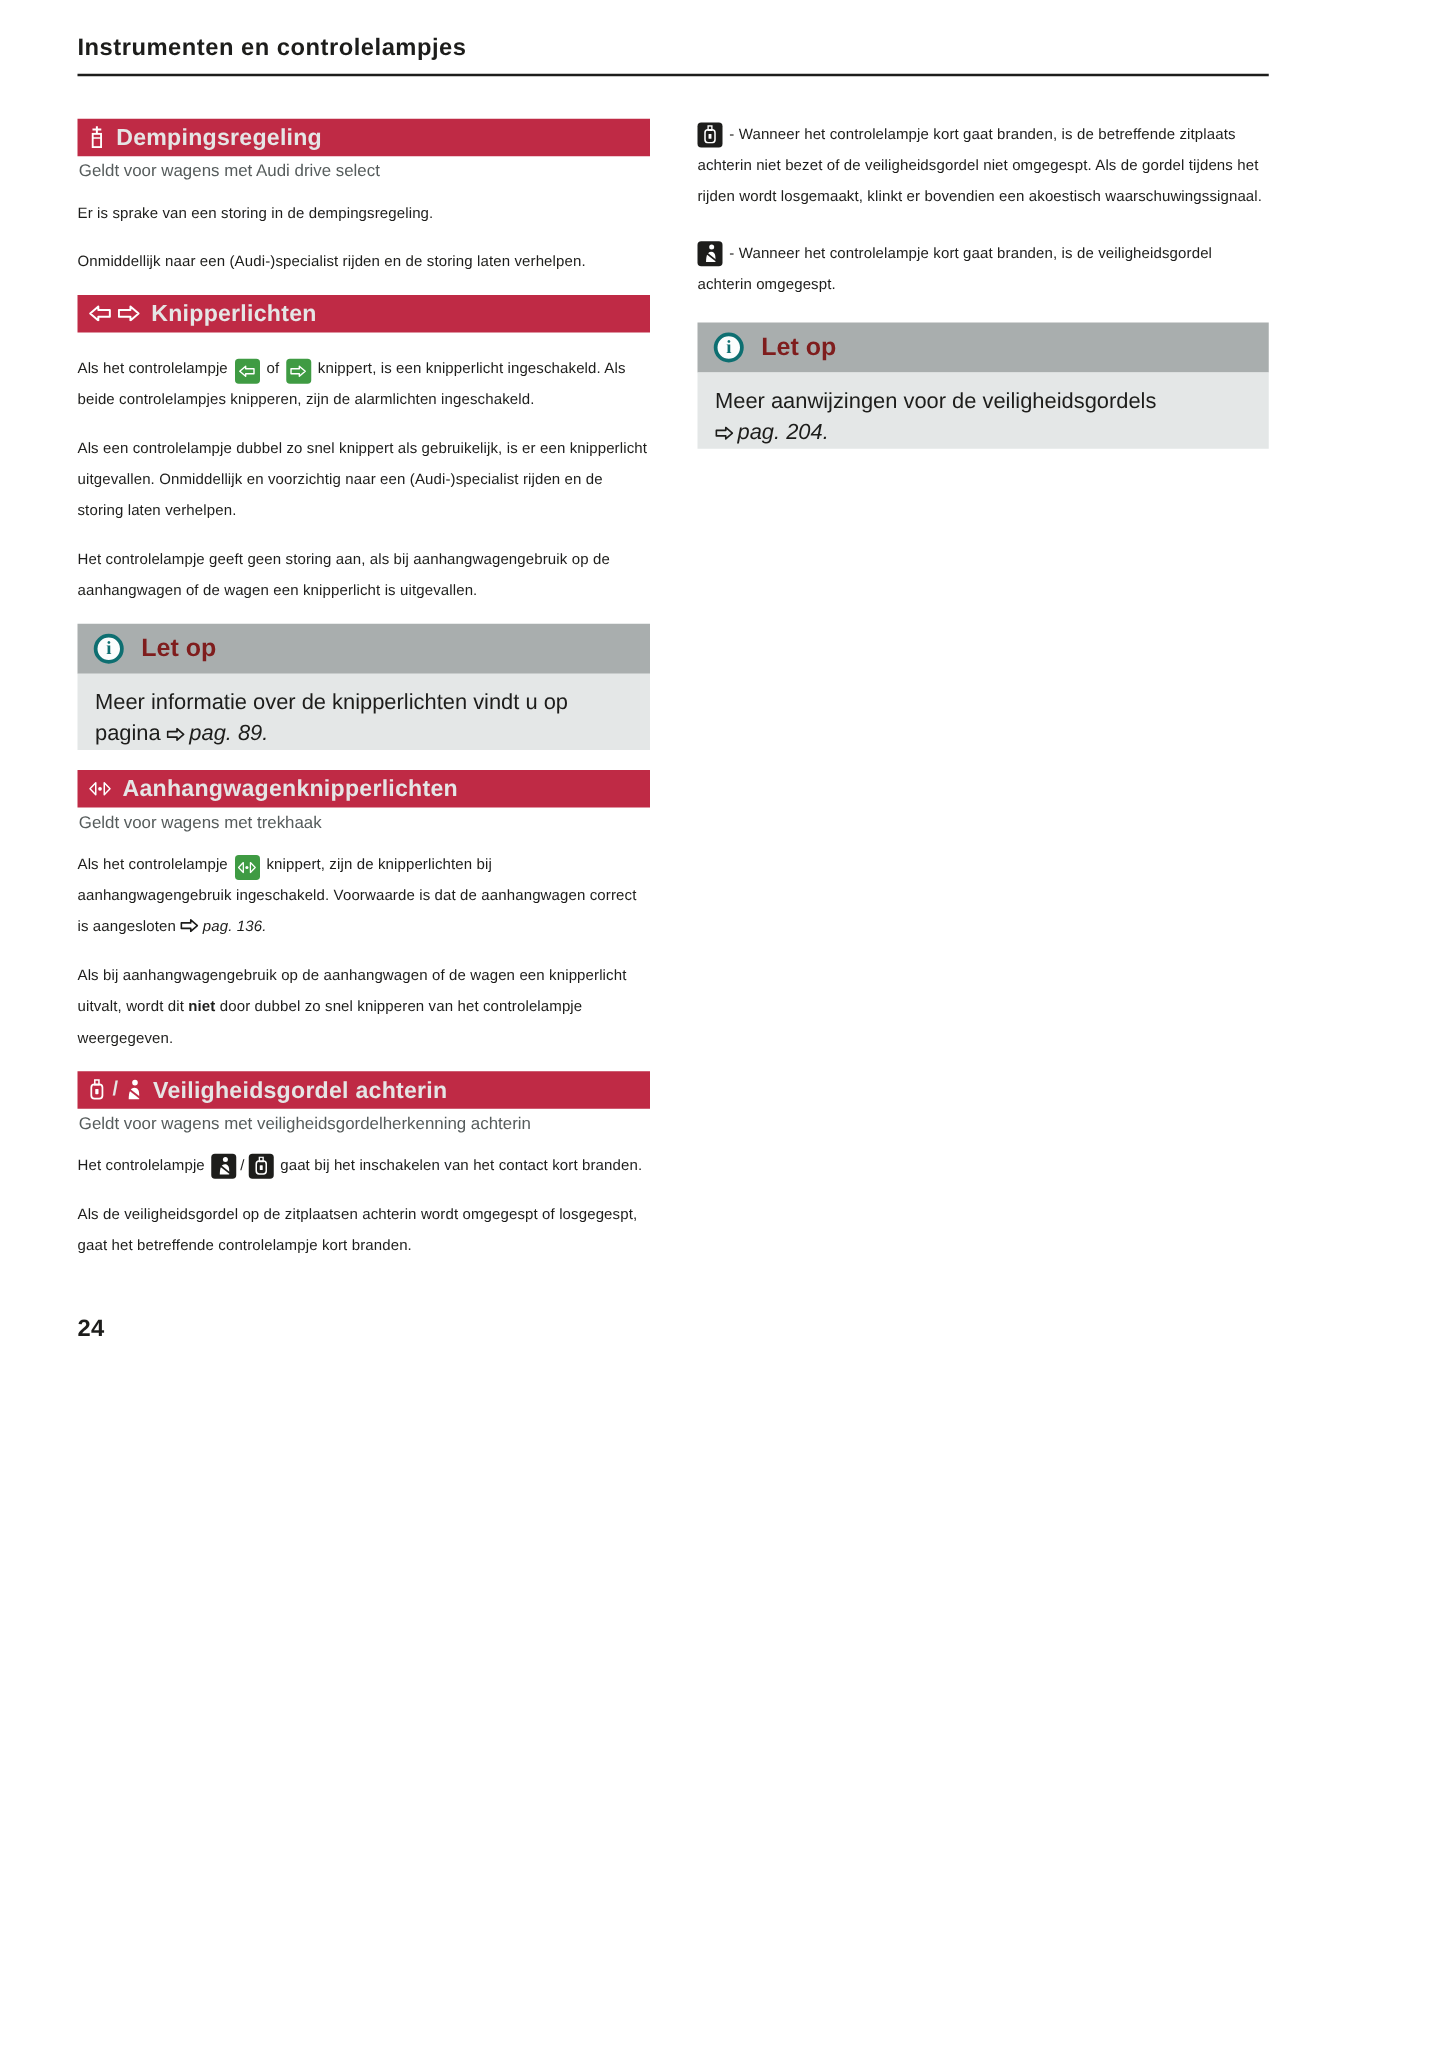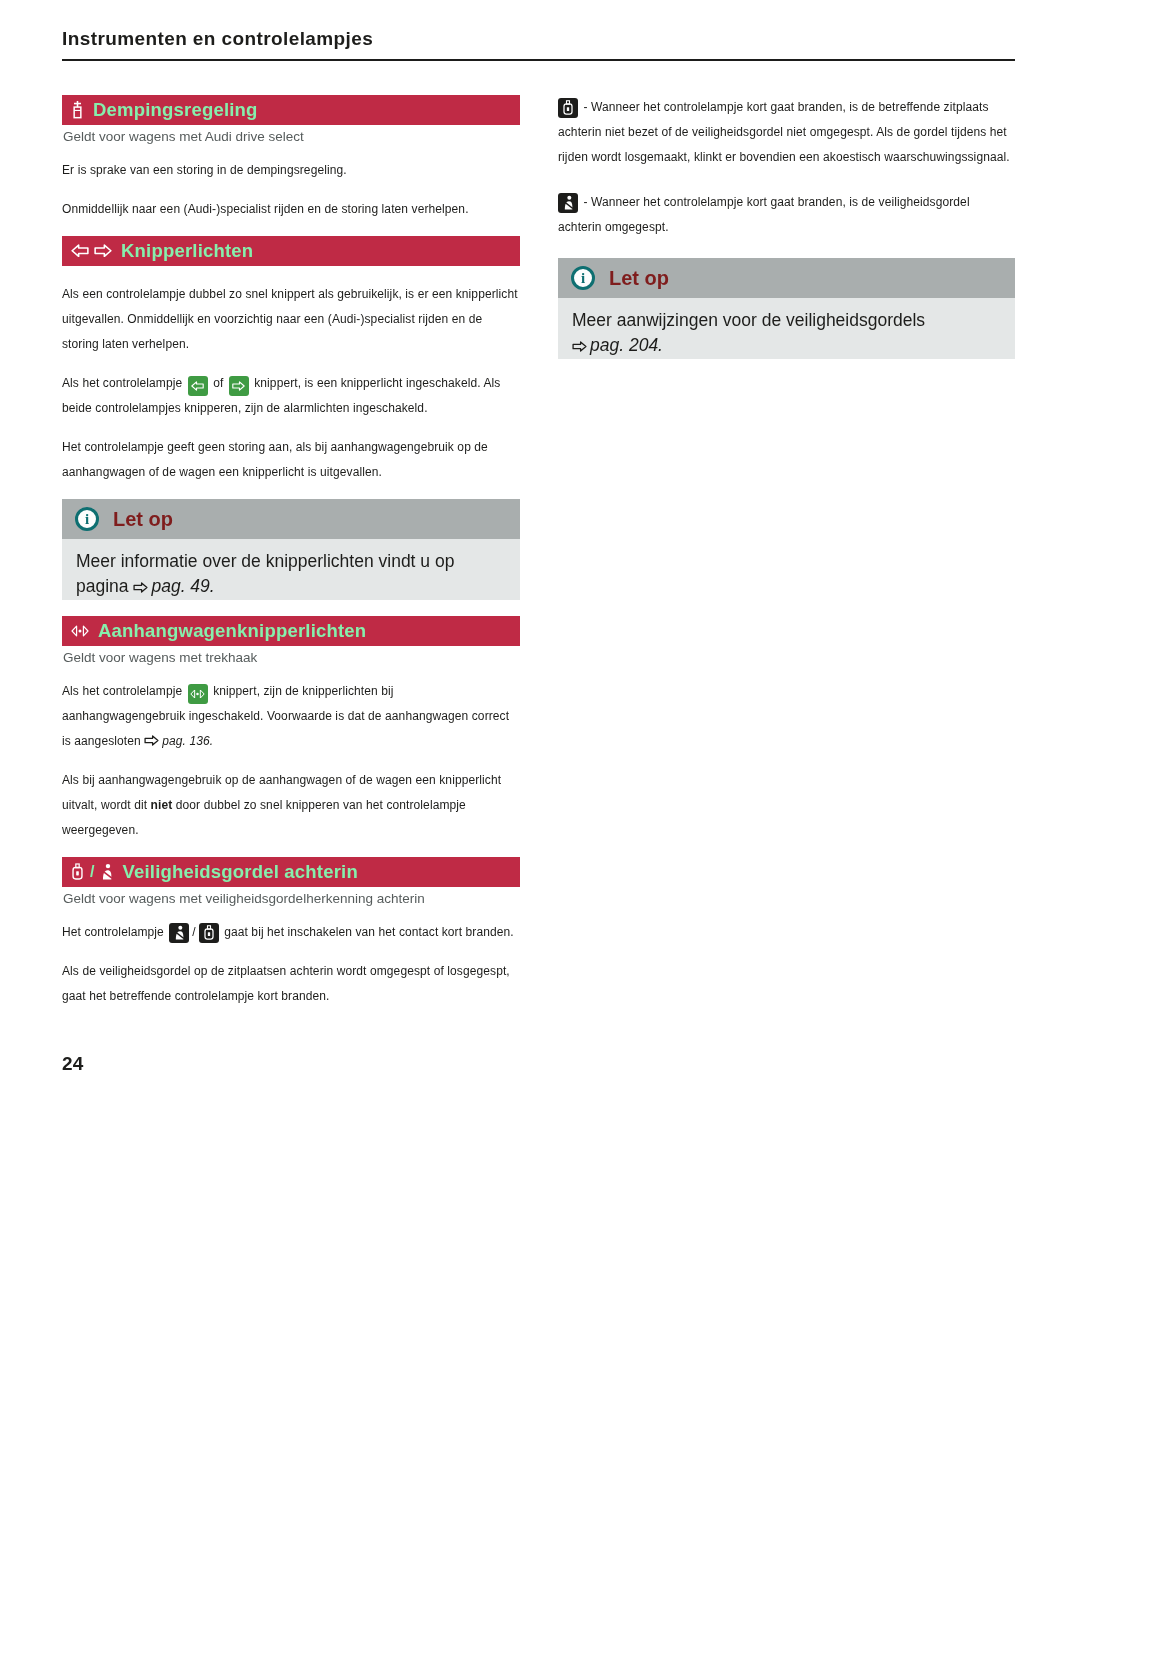--- a/index.html
+++ b/index.html
@@ -27,21 +27,21 @@
   .columns {
     display: grid;
     grid-template-columns: 458px 457px;
     column-gap: 38px;
     margin: 34px 150px 0 62px;
     align-items: start;
   }
   .sec { margin-bottom: 12px; }
   .redbar {
     background: var(--brand-red, #bf2a45);
-    color: #86efac;
+    color: #e5e5e5;
     min-height: 30px;
     display: flex;
     align-items: center;
     gap: 9px;
     padding: 2px 8px 3px 9px;
     margin-bottom: 4px;
   }
   .redbar .bar-title { font-weight: 700; font-size: 18.5px; letter-spacing: .2px; }
   .bar-icon { display: inline-flex; align-items: center; color: #fff; }
   .bar-sep { font-weight: 700; font-size: 16px; margin: 0 -3px; }
@@ -189,51 +189,51 @@
                 <use href="#sym-arrow-left"></use>
               </svg>
           </span>
           <span class="bar-icon" style="margin-left:-4px">
             <svg width="18" height="13.5">
                 <use href="#sym-arrow-right"></use>
               </svg>
           </span>
           <span class="bar-title">Knipperlichten</span>
         </div>
-        <p class="body">Als een controlelampje dubbel zo snel knippert als gebruikelijk, is er een knipperlicht uitgevallen. Onmiddellijk en voorzichtig naar een (Audi-)specialist rijden en de storing laten verhelpen.</p>
         <p class="body">
           <span>Als het controlelampje</span>
           <span class="tile green">
             <svg width="13" height="10">
                 <use href="#sym-arrow-left"></use>
               </svg>
           </span>
           <span>of</span>
           <span class="tile green">
             <svg width="13" height="10">
                 <use href="#sym-arrow-right"></use>
               </svg>
           </span>
           <span>knippert, is een knipperlicht ingeschakeld. Als beide controlelampjes knipperen, zijn de alarmlichten ingeschakeld.</span>
         </p>
+        <p class="body">Als een controlelampje dubbel zo snel knippert als gebruikelijk, is er een knipperlicht uitgevallen. Onmiddellijk en voorzichtig naar een (Audi-)specialist rijden en de storing laten verhelpen.</p>
         <p class="body">Het controlelampje geeft geen storing aan, als bij aanhangwagengebruik op de aanhangwagen of de wagen een knipperlicht is uitgevallen.</p>
 
         <div class="notebox">
           <div class="notebox-header">
             <span class="info-badge">i</span>
             <span class="notebox-title">Let op</span>
           </div>
           <div class="notebox-body">
             <span>Meer informatie over de knipperlichten vindt u op pagina</span>
             <span class="xref">
               <span class="ref-arrow">
                 <svg width="15" height="11">
                     <use href="#sym-arrow-right"></use>
                   </svg>
-              </span><span class="ref-text">pag. 49.</span>
+              </span><span class="ref-text">pag. 89.</span>
             </span>
           </div>
         </div>
       </section>
 
       <section class="sec">
         <div class="redbar">
           <span class="bar-icon">
             <svg width="18" height="12">
                 <use href="#sym-trailer"></use>

